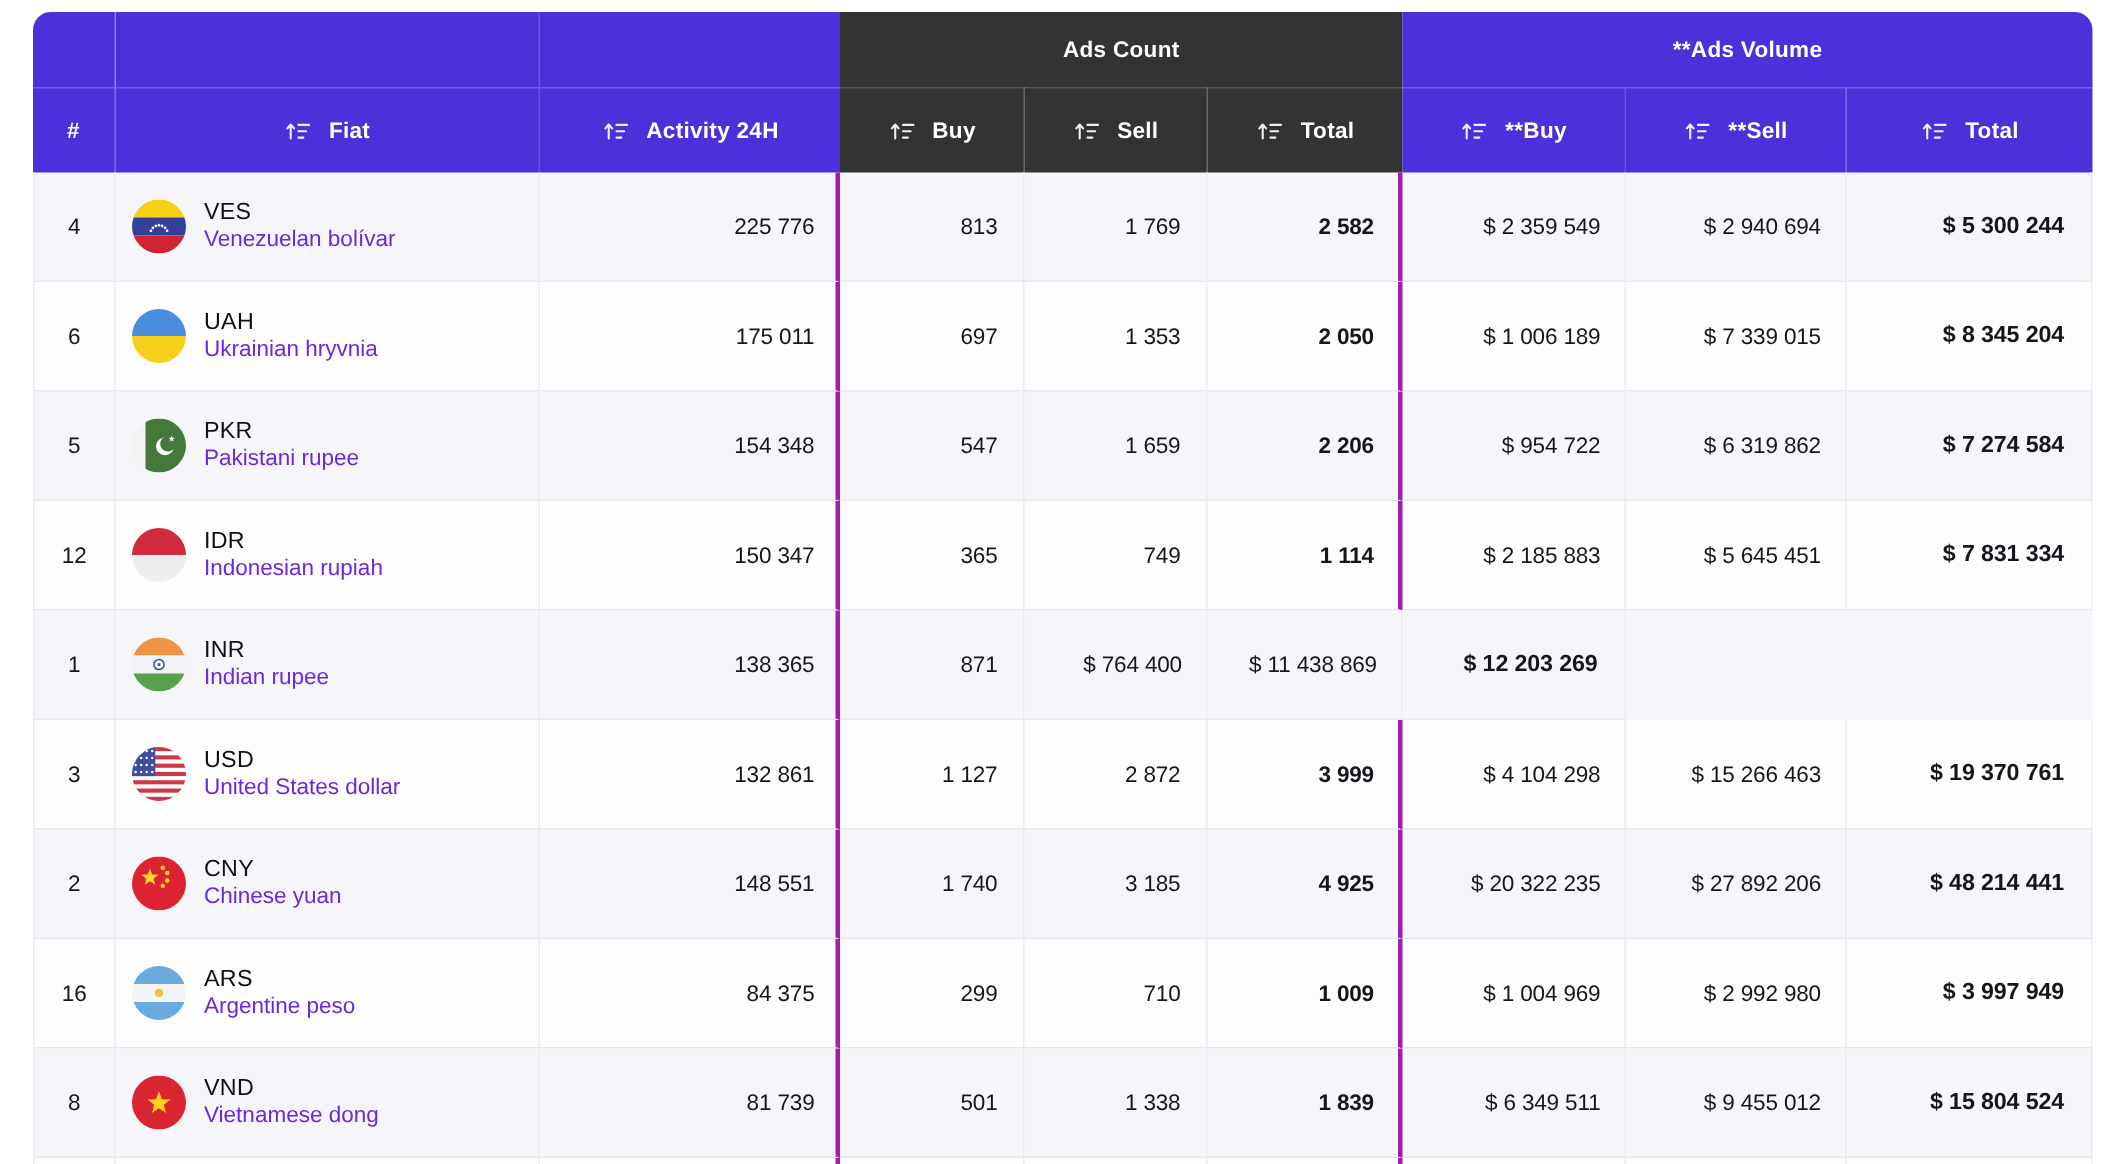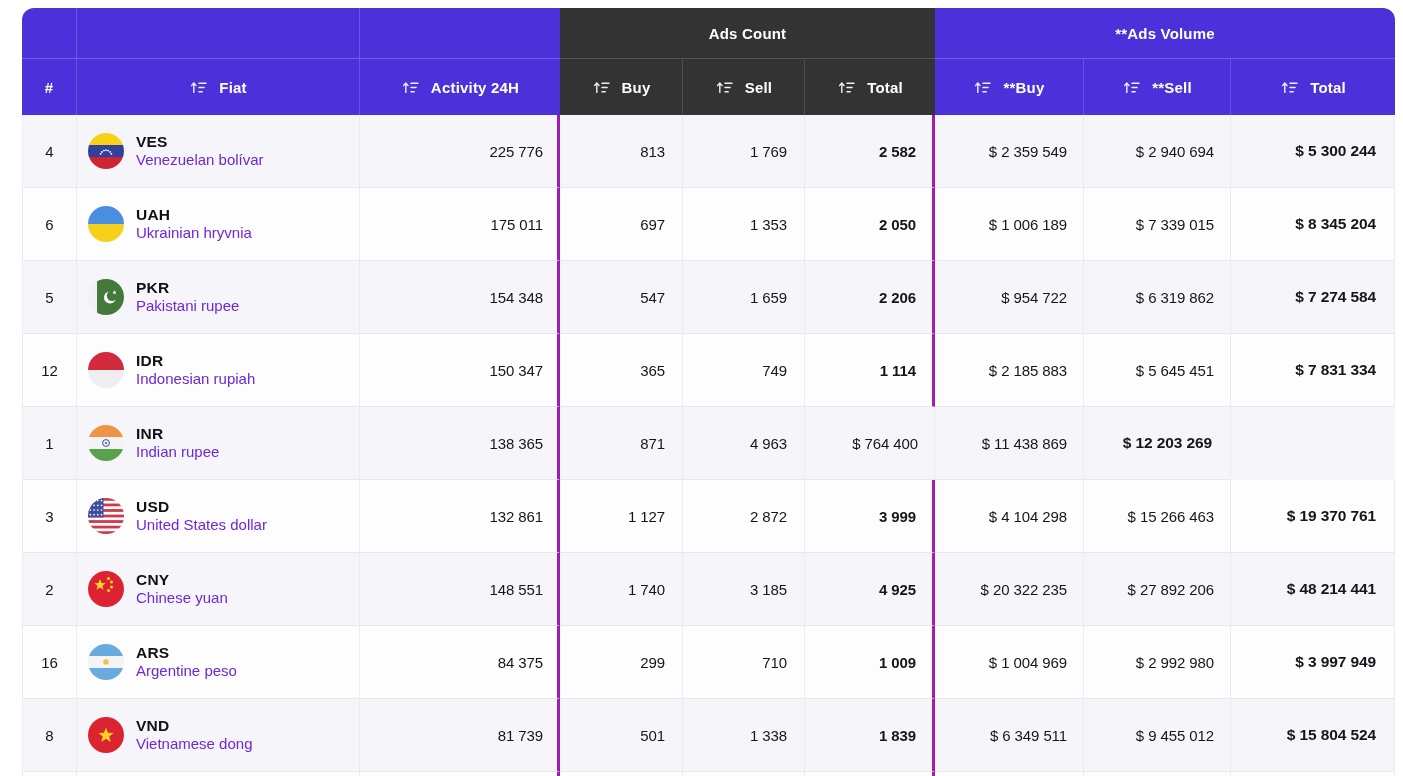--- a/index.html
+++ b/index.html
@@ -44,21 +44,21 @@
   .num { justify-content:flex-end; letter-spacing:-.1px; }
   .c-activity { padding-right:14px; }
   .c-buy, .c-sell { padding-right:17px; }
   .c-total { padding-right:16px; font-weight:700; }
   .c-vbuy, .c-vsell { padding-right:16px; }
   .c-vtotal { padding-right:18px; font-weight:700; font-size:15.5px;text-align:center; }
 
   .c-fiat { padding-left:11px; gap:12px; cursor:pointer; }
   .flag { width:36px; height:36px; flex:0 0 auto; display:block; }
   .fiat-text { display:flex; flex-direction:column; line-height:1.25; }
-  .code { font-weight:700; font-size:15.5px; color:#101016; letter-spacing:.2px; }
+  .code { font-weight:400; font-size:15.5px; color:#101016; letter-spacing:.2px; }
   .fname { font-size:15px; color:#6d28d9; }
 </style>
 </head>
 <body>
 
 <div class="table-wrap">
 
   <div class="grp-row">
     <div class="g-cell g-purple g-first sep"></div>
     <div class="g-cell g-purple sep"></div>
@@ -266,21 +266,20 @@
                 <circle cx="18" cy="18" r="1" fill="#2f4fa2"></circle>
               </g>
             </svg></span>
       <span class="fiat-text">
         <span class="code">INR</span>
         <span class="fname">Indian rupee</span>
       </span>
     </div>
     <div class="cell num c-activity dark-r">138 365</div>
     <div class="cell num c-buy">871</div>
-    <div class="cell num c-sell">4 963</div>
     <div class="cell num c-vbuy">$ 764 400</div>
     <div class="cell num c-vsell">$ 11 438 869</div>
     <div class="cell num c-vtotal">$ 12 203 269</div>
   </div>
       <div class="row">
     <div class="cell c-rank">3</div>
     <div class="cell c-fiat">
       <span class="flag"><svg width="36" height="36" viewBox="0 0 36 36">
               <defs>
                 <clipPath id="cpUS">

